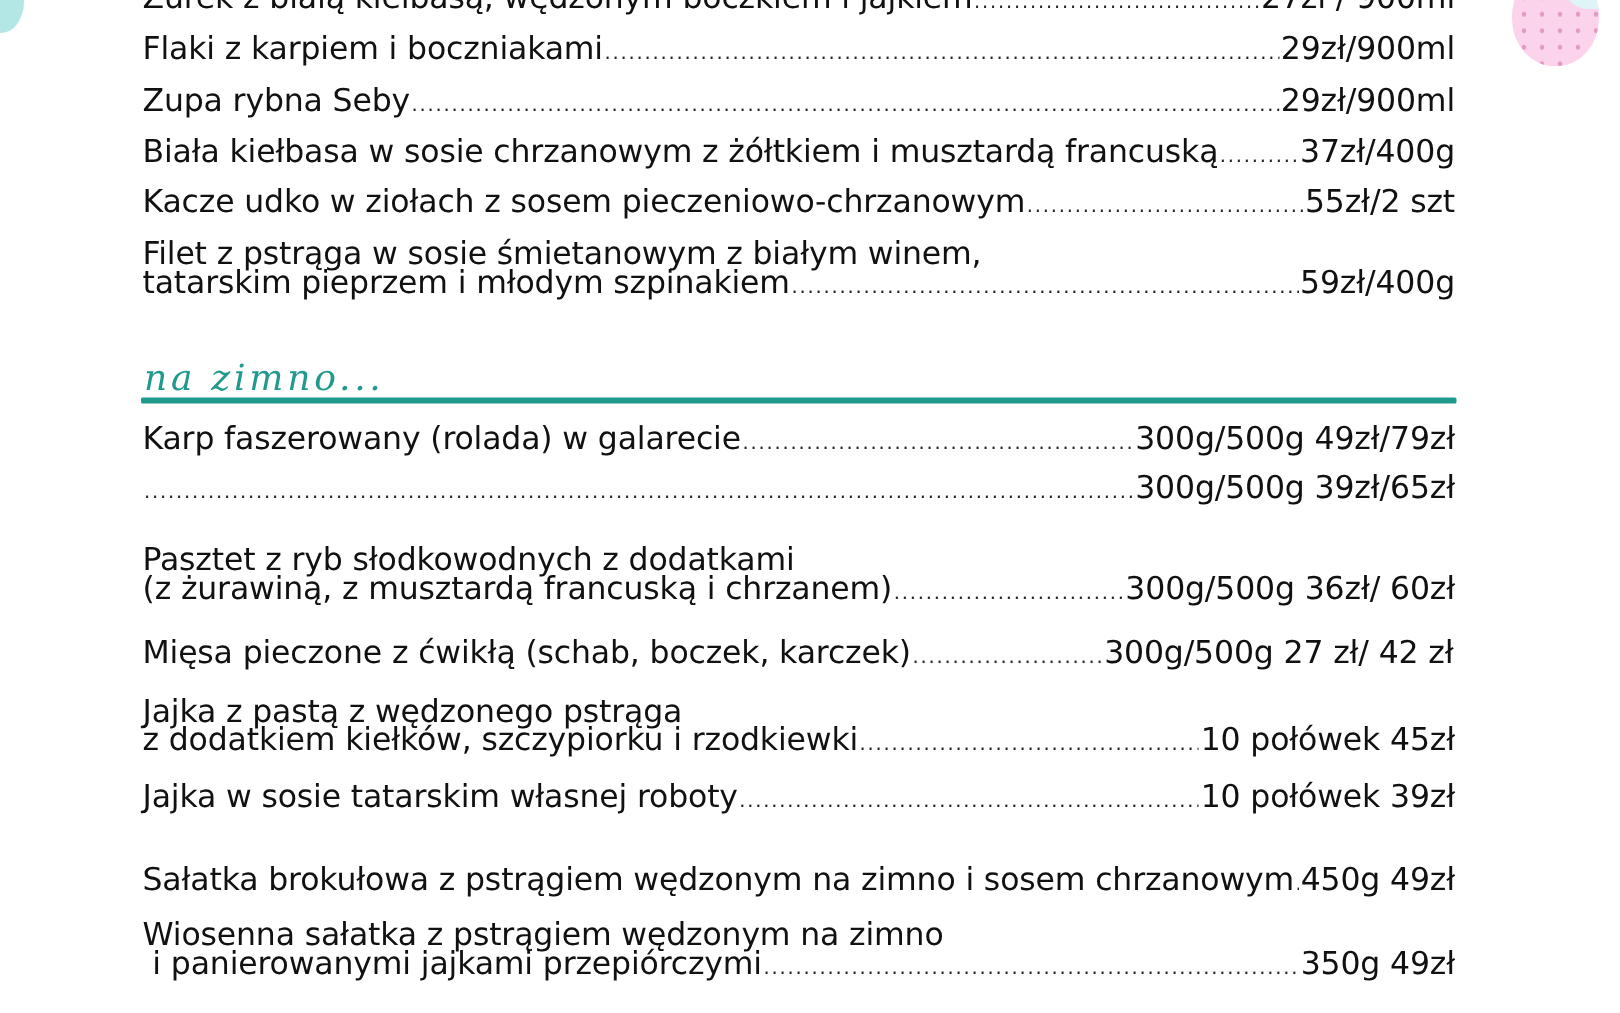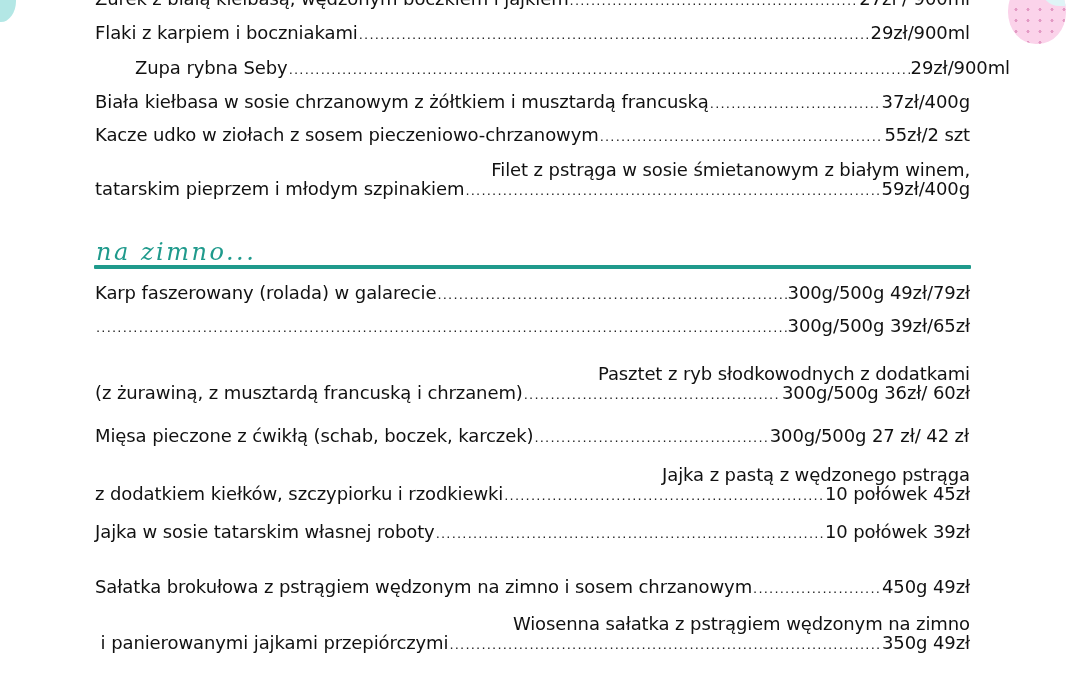--- a/index.html
+++ b/index.html
@@ -48,25 +48,24 @@
       top: -6px;
       width: 32px;
       height: 34px;
       border-radius: 0 0 0 60%;
       background: #dff4f6;
     }
     .line {
       position: absolute;
       left: 95px;
       width: 875px;
-      font-size: 18px;
+      font-size: 21px;
       line-height: 19px;
       white-space: nowrap;
       letter-spacing: -0.1px;
-      text-align: right;
     }
     .row {
       display: flex;
       align-items: baseline;
       width: 100%;
     }
     .row .name {
       flex: 0 0 auto;
     }
     .row .dots {
@@ -127,21 +126,21 @@
 </div>
 
 <div class="line" style="top:23px;">
   <div class="row">
     <span class="name">Flaki z karpiem i boczniakami</span>
     <span class="dots"></span>
     <span class="price">29zł/900ml</span>
   </div>
 </div>
 
-<div class="line" style="top:58px;margin-left:40px;">
+<div class="line" style="top:58px;">
   <div class="row">
     <span class="name">Zupa rybna Seby</span>
     <span class="dots"></span>
     <span class="price">29zł/900ml</span>
   </div>
 </div>
 
 <div class="line" style="top:92px;">
   <div class="row">
     <span class="name">Biała kiełbasa w sosie chrzanowym z żółtkiem i musztardą francuską</span>

